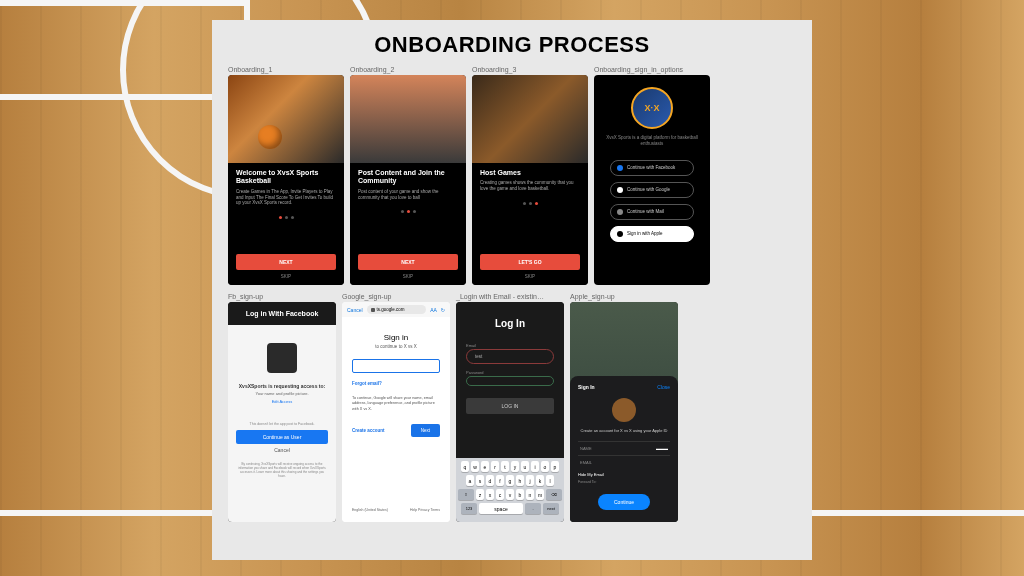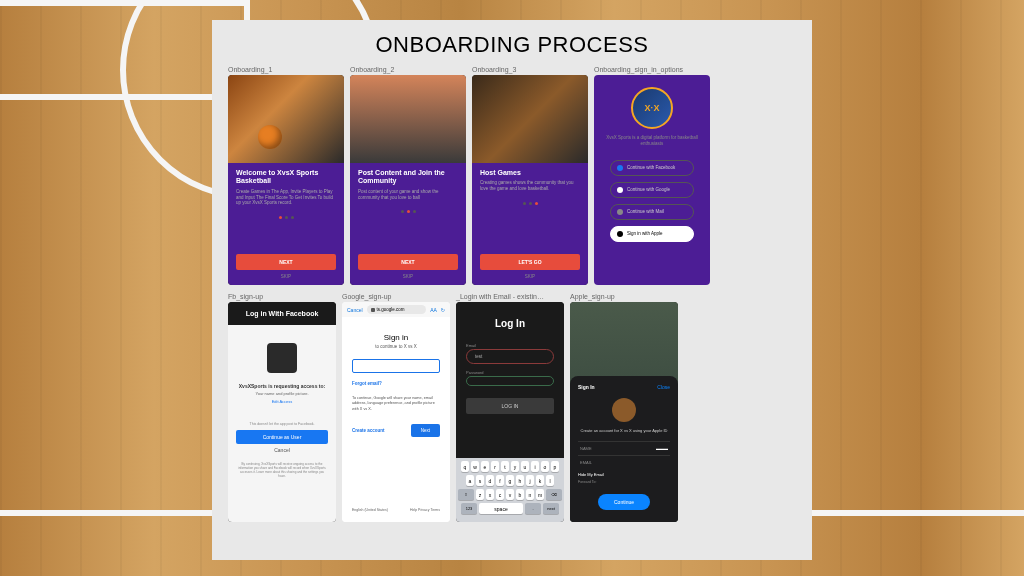--- a/index.html
+++ b/index.html
@@ -4,32 +4,32 @@
 <style>
 *{margin:0;padding:0;box-sizing:border-box;font-family:-apple-system,Helvetica,Arial,sans-serif}
 body{width:1024px;height:576px;overflow:hidden;background:#c89452;position:relative}
 .court{position:absolute;inset:0;background:linear-gradient(90deg,#b67f3e 0%,#d4a462 15%,#c89452 30%,#b88442 45%,#d4a462 60%,#c89452 75%,#b67f3e 90%,#d4a462 100%);}
 .court::before{content:"";position:absolute;inset:0;background:repeating-linear-gradient(90deg,rgba(0,0,0,.04) 0px,rgba(0,0,0,.04) 2px,transparent 2px,transparent 40px)}
 .court-lines{position:absolute;inset:0}
 .free-throw{position:absolute;left:120px;top:-60px;width:260px;height:260px;border:6px solid #f5f5f5;border-radius:50%}
 .lane{position:absolute;left:0;top:0;width:250px;height:100px;border:6px solid #f5f5f5;border-left:none}
 .baseline{position:absolute;bottom:60px;left:0;right:0;height:6px;background:#f5f5f5}
 .panel{position:absolute;left:212px;top:20px;width:600px;height:540px;background:#e8e8e8;padding:12px 16px}
-.title{font-size:22px;font-weight:400;text-align:center;letter-spacing:.5px;margin-bottom:8px}
+.title{font-size:22px;font-weight:700;text-align:center;letter-spacing:.5px;margin-bottom:8px}
 .row{display:flex;gap:6px;margin-bottom:8px}
 .shot-wrap{display:flex;flex-direction:column}
 .lbl{font-size:7px;color:#666;margin-bottom:2px}
 .phone{background:#1a1a1a;border-radius:4px;position:relative;overflow:hidden;display:flex;flex-direction:column}
 .row1 .phone{width:116px;height:210px}
 .row2 .phone{width:108px;height:220px}
 .hero{height:88px;background:linear-gradient(135deg,#8b4513 0%,#cd853f 40%,#2a2a2a 100%);position:relative}
 .hero2{background:linear-gradient(180deg,#d4845a 0%,#3a3a3a 100%)}
 .hero3{background:linear-gradient(135deg,#3a2a1a 0%,#8b5a2a 50%,#2a2a2a 100%)}
 .ball{position:absolute;width:24px;height:24px;background:#e67e22;border-radius:50%;left:30px;top:50px;box-shadow:inset -3px -3px 6px rgba(0,0,0,.4)}
-.dark-body{flex:1;background:#4c1d95;padding:6px 8px;display:flex;flex-direction:column}
+.dark-body{flex:1;background:#000000;padding:6px 8px;display:flex;flex-direction:column}
 .h1{color:#fff;font-size:7px;font-weight:700;margin-bottom:3px;line-height:1.2}
 .sub{color:#aaa;font-size:4.5px;line-height:1.3;margin-bottom:6px}
 .dots{display:flex;gap:3px;justify-content:center;margin:4px 0}
 .dot{width:3px;height:3px;border-radius:50%;background:#555}
 .dot.active{background:#e74c3c}
 .btn{background:#e74c3c;color:#fff;text-align:center;font-size:5px;padding:5px;border-radius:2px;margin-top:auto;font-weight:600}
 .skip{color:#888;font-size:4.5px;text-align:center;margin-top:4px}
 .logo{width:42px;height:42px;margin:12px auto 6px;position:relative}
 .logo-shield{width:100%;height:100%;background:linear-gradient(135deg,#1a3a6e,#2a5aae);border-radius:50%;border:2px solid #f5a623;display:flex;align-items:center;justify-content:center;color:#f5a623;font-size:9px;font-weight:800}
 .tag{color:#888;font-size:4.5px;text-align:center;margin-bottom:10px;line-height:1.3}

